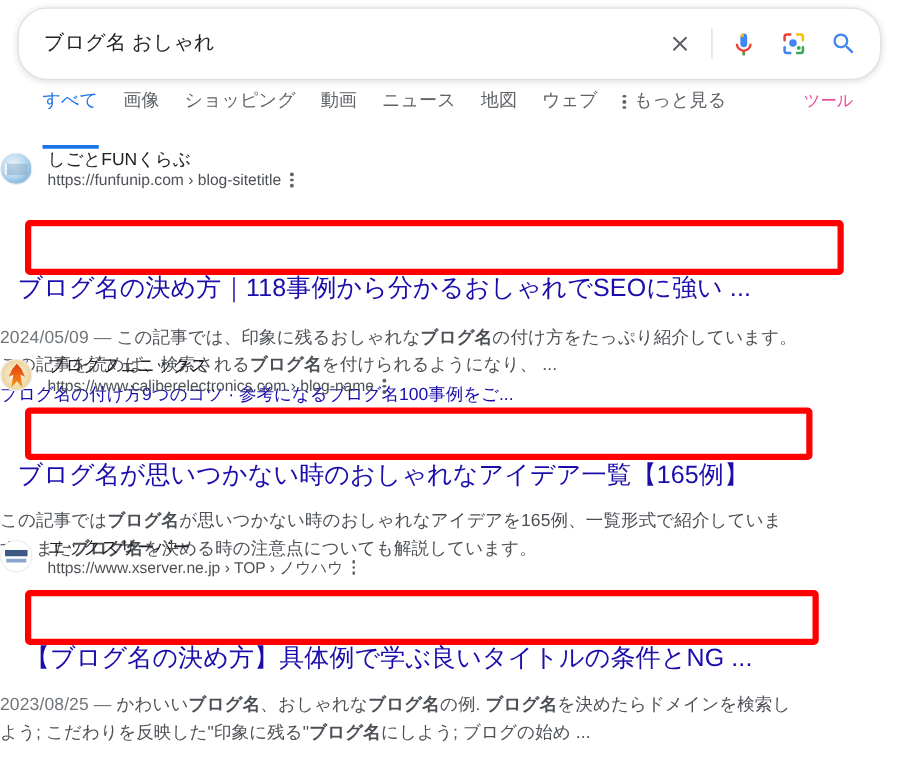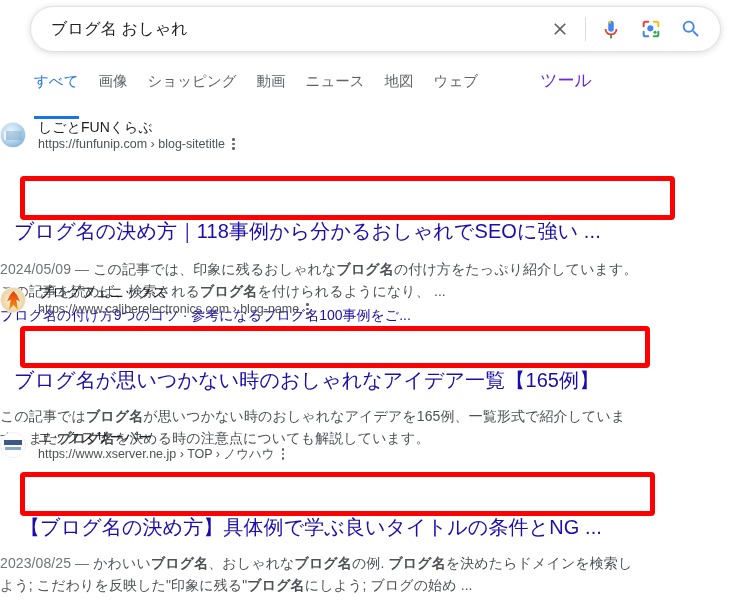--- a/index.html
+++ b/index.html
@@ -12,24 +12,24 @@
     height: 613px;
     font-family: "Liberation Sans", "DejaVu Sans", sans-serif;
     color: #202124;
     overflow: hidden;
     position: relative;
   }
 
   
   .searchbar-wrap {
     position: absolute;
-    left: 30px;
+    left: 14px;
     top: 6px;
     width: 691px;
-    height: 46px;
+    height: 58px;
   }
   .searchbar {
     width: 100%;
     height: 100%;
     box-sizing: border-box;
     border: 1px solid #dfe1e5;
     border-radius: 24px;
     background: #fff;
     box-shadow: 0 1px 6px rgba(32,33,36,.16);
     display: flex;
@@ -111,23 +111,23 @@
     left: 0;
     width: 2.5px;
     height: 2.5px;
     border-radius: 50%;
     background: #5f6368;
   }
   .dots-vert i:nth-child(1) { top: 2px; }
   .dots-vert i:nth-child(2) { top: 6.5px; }
   .dots-vert i:nth-child(3) { top: 11px; }
   .tools-btn {
-    font-size: 17px;
+    font-size: 13px;
     line-height: 18px;
-    color: #6d28d9;
+    color: #ec4899;
     margin-left: 42px;
     cursor: pointer;
     white-space: nowrap;
   }
 
   
   .results {
     position: absolute;
     left: 0;
     top: 118px;
@@ -316,20 +316,28 @@
 
 <div class="tabbar">
   <div class="tabs">
     <div class="tab active">すべて</div>
     <div class="tab">画像</div>
     <div class="tab">ショッピング</div>
     <div class="tab">動画</div>
     <div class="tab">ニュース</div>
     <div class="tab">地図</div>
     <div class="tab">ウェブ</div>
+    <div class="tab more">
+      <span class="dots-vert">
+          <i></i>
+          <i></i>
+          <i></i>
+        </span>
+      <span>もっと見る</span>
+    </div>
   </div>
   <div class="tools-btn">ツール</div>
 </div>
 
 <div class="results">
 
   <div class="result" style="height:165px;">
     <div class="result-head">
       <div class="favicon">
           <span class="fav-funfun"></span>

